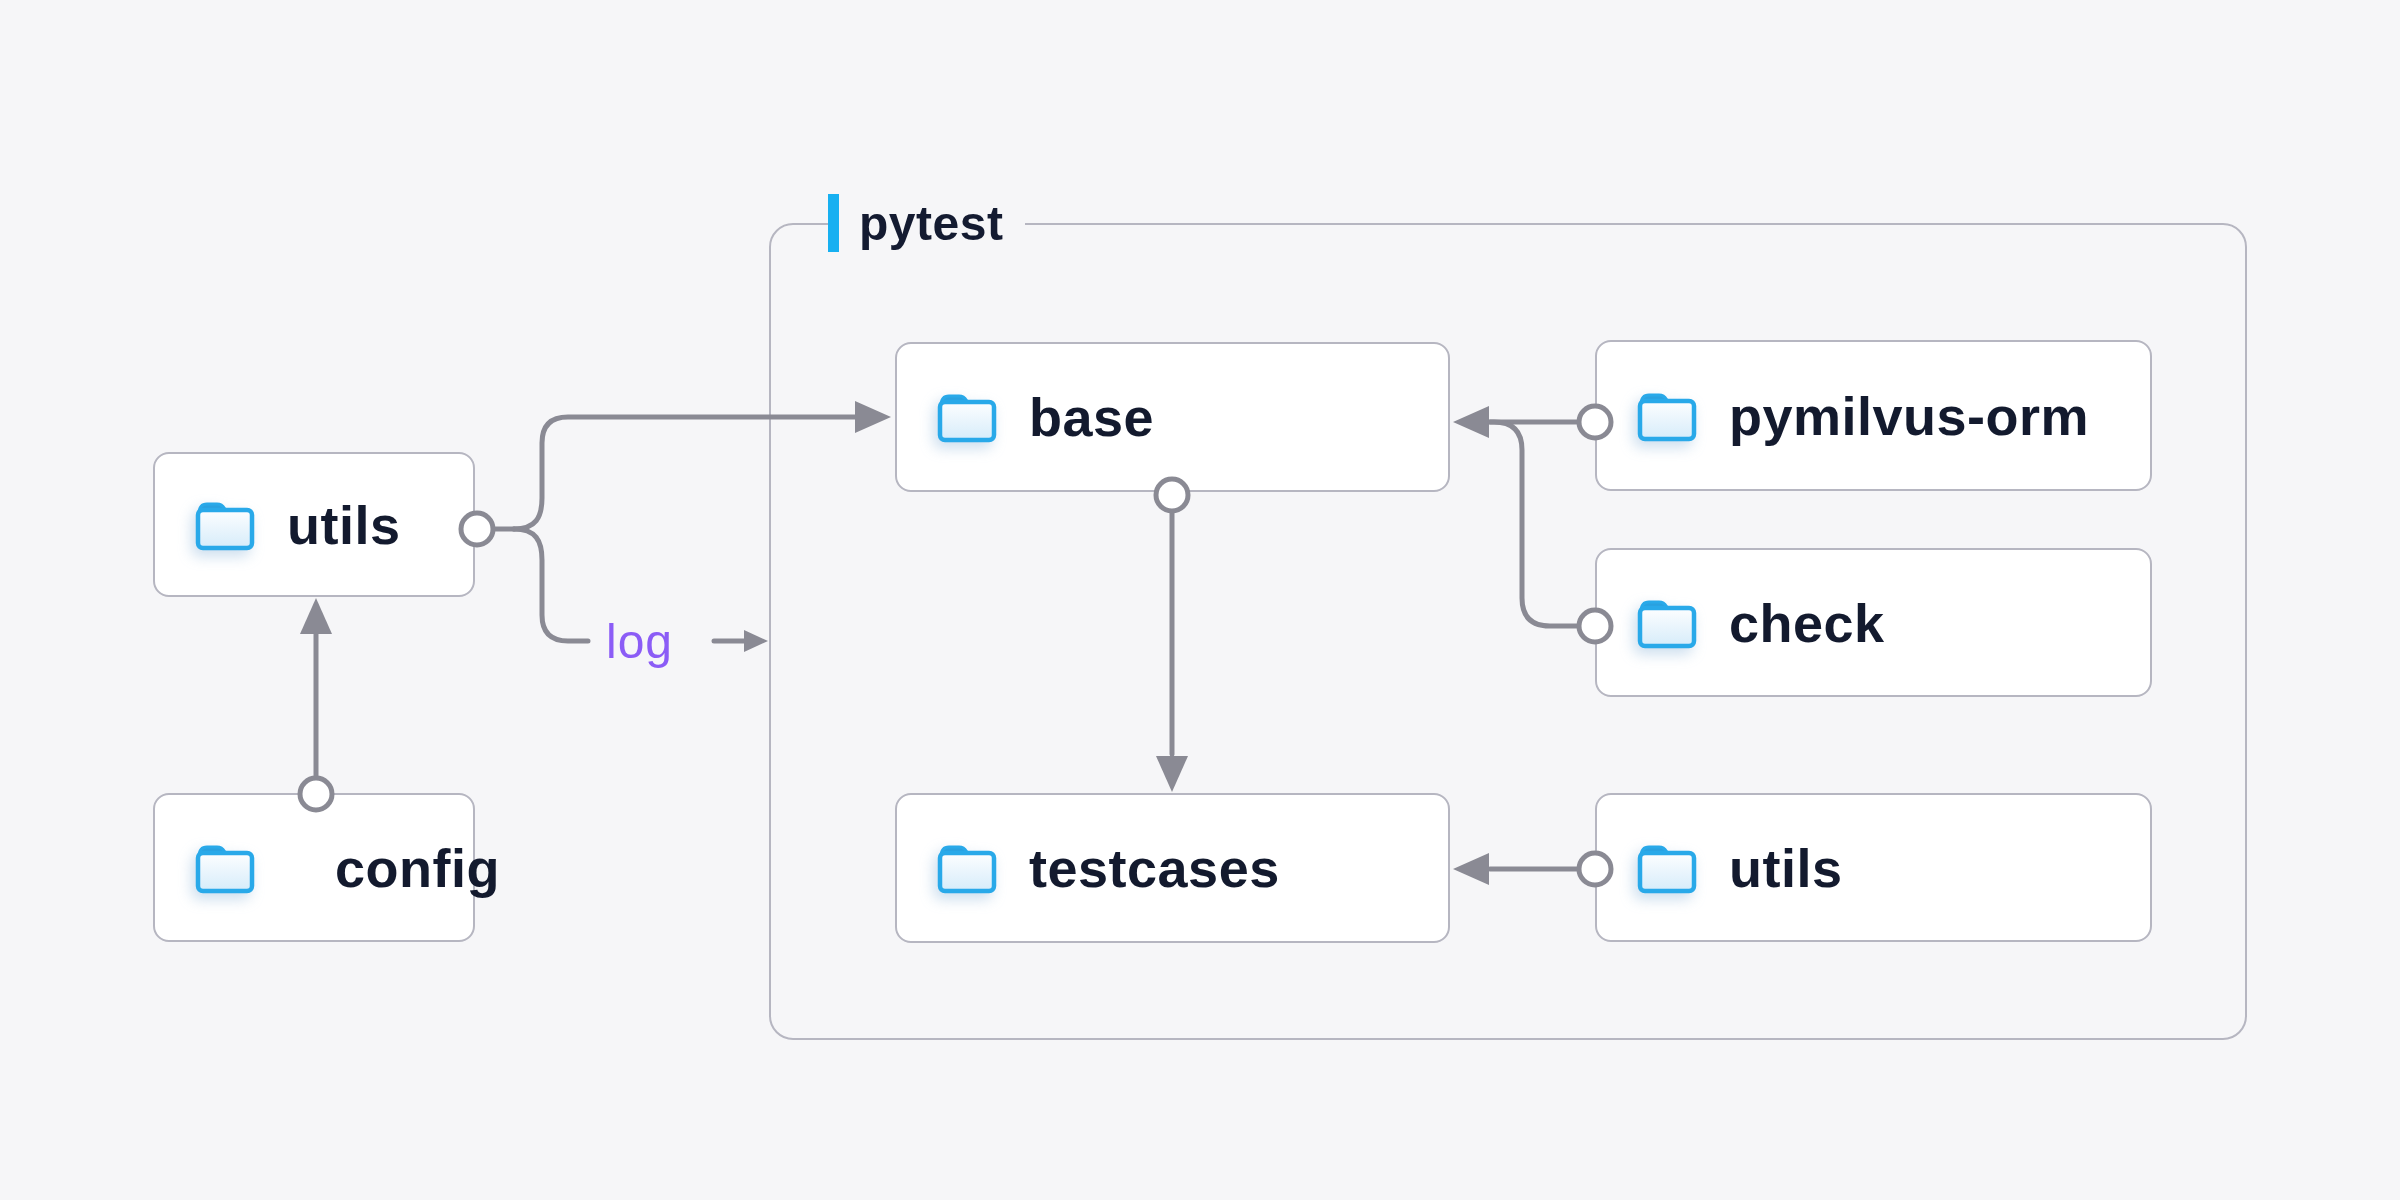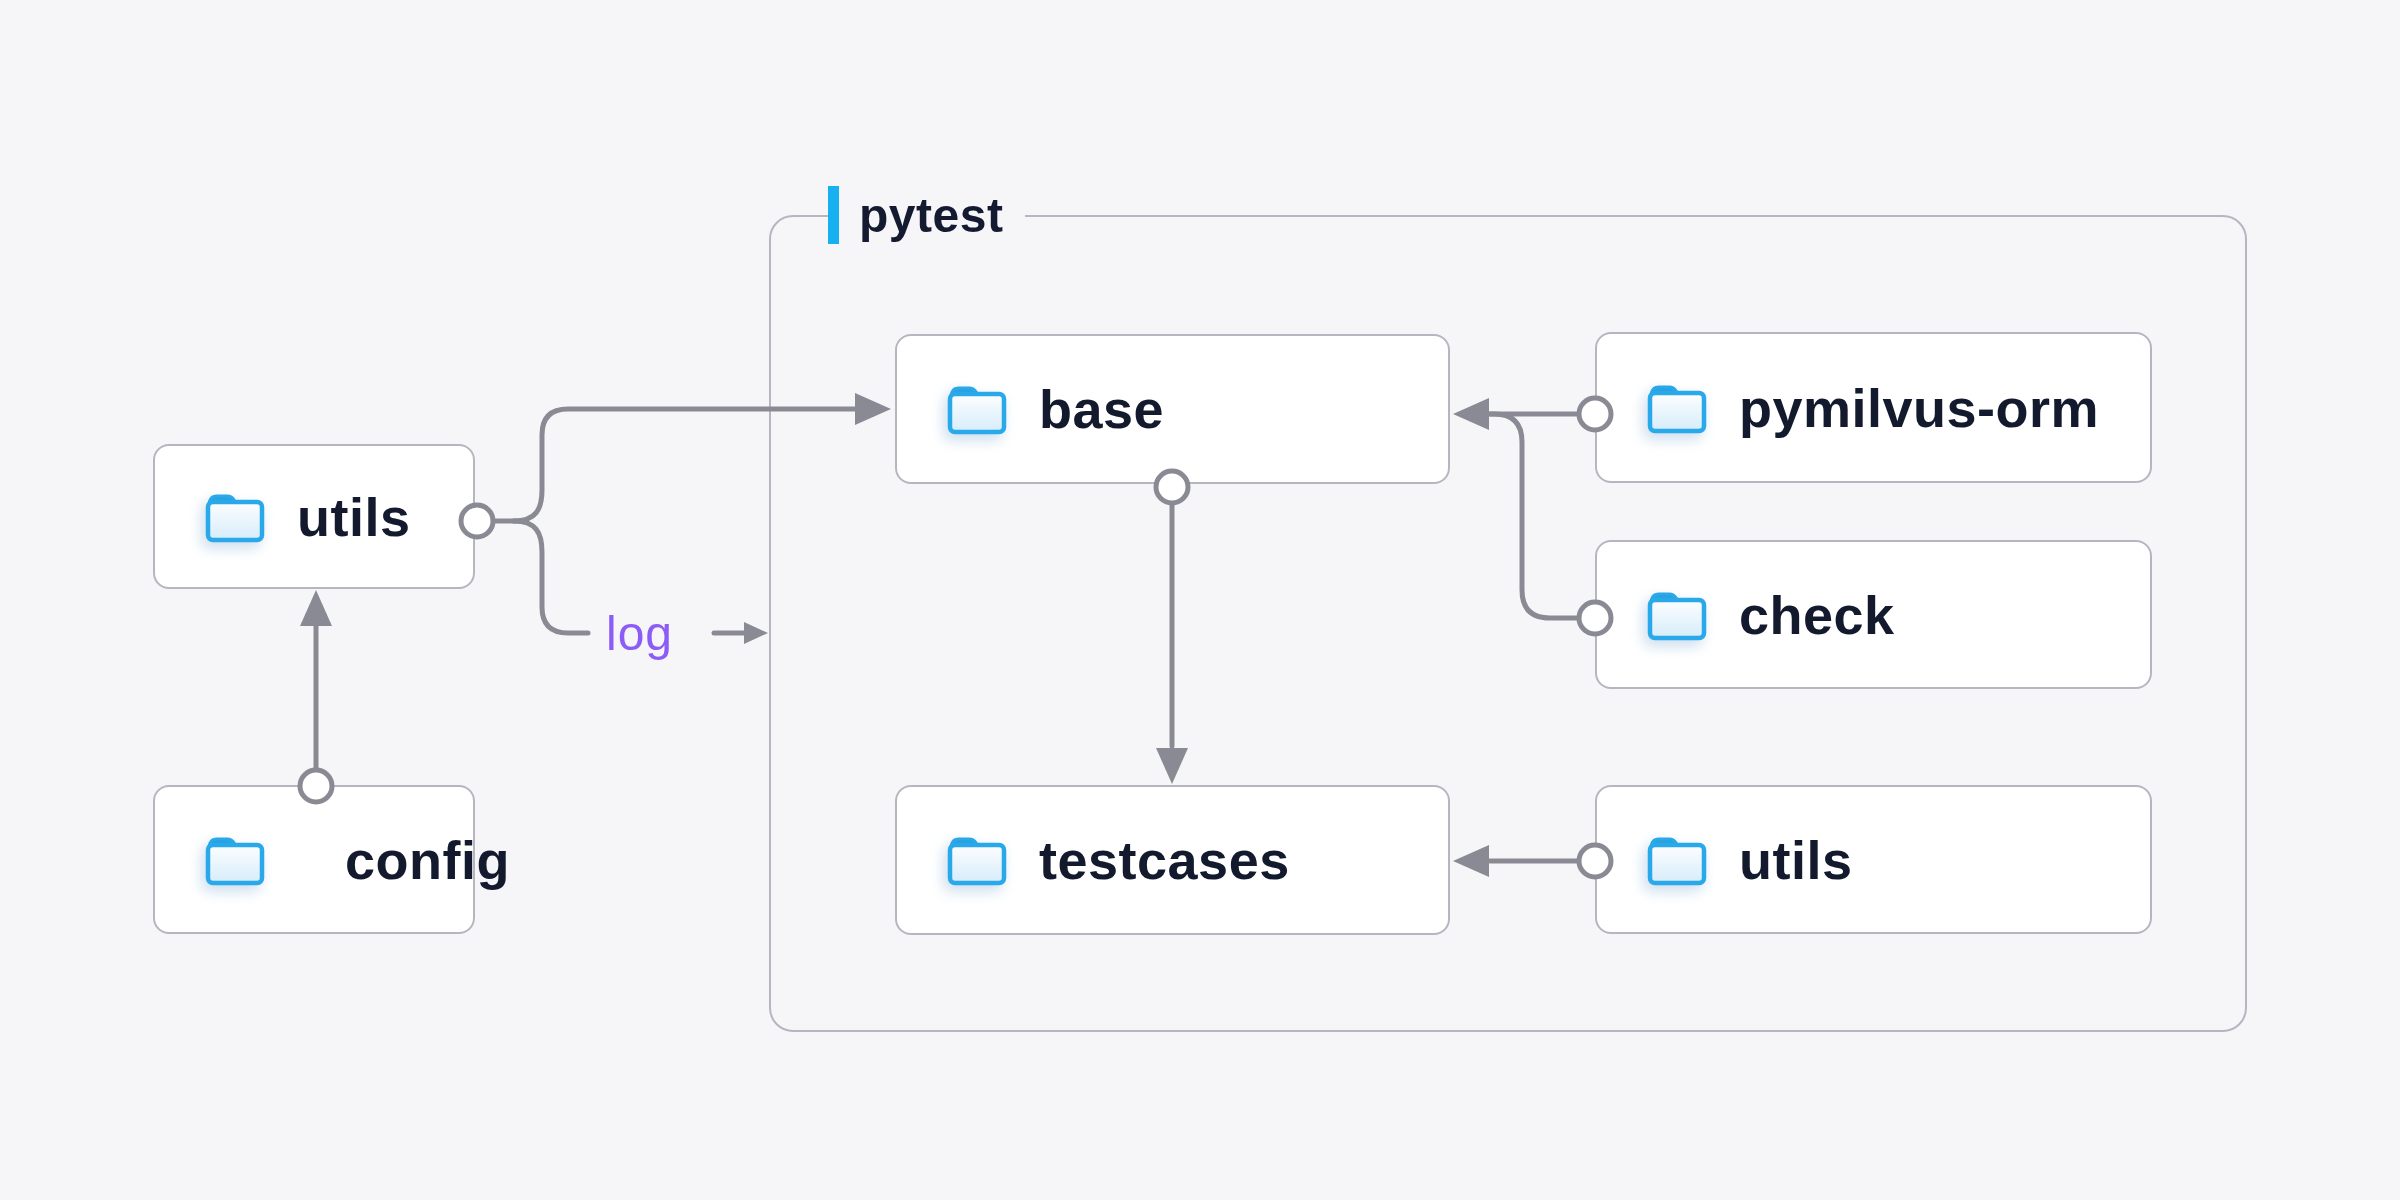--- a/index.html
+++ b/index.html
@@ -2,21 +2,21 @@
 <html><head>
 <meta charset="utf-8">
 <style>
   html,body{margin:0;padding:0;}
   body{
     width:2400px;height:1200px;
     background:#f6f6f8;
     font-family:"Liberation Sans", sans-serif;
     overflow:hidden;
   }
-  .canvas{position:relative;width:2400px;height:968px;}
+  .canvas{position:relative;width:2400px;height:968px;margin-top:8px;}
 
   
   .group{
     position:absolute;left:769px;top:215px;width:1474px;height:813px;
     border:2px solid #b6b6c1;border-radius:24px;
   }
   .group-label{
     position:absolute;left:57px;top:-31px;
     display:flex;align-items:center;
     background:#f6f6f8;padding:0 22px 0 0;
@@ -27,21 +27,21 @@
   .group-label .title{
     margin-left:20px;
     font-size:48px;font-weight:700;color:#141b31;letter-spacing:.5px;
   }
 
   
   .node{
     position:absolute;box-sizing:border-box;
     background:#ffffff;border:2px solid #b6b6c1;border-radius:16px;
     display:flex;align-items:center;
-    padding-left:48px;
+    padding-left:38px;
   }
   .node-label{
     margin-left:30px;
     font-size:54px;font-weight:700;color:#131a2e;letter-spacing:.5px;
   }
   .folder{
     width:64px;height:54px;flex:0 0 64px;
     filter:drop-shadow(-4px 6px 7px rgba(110,160,205,.35));
   }
 

